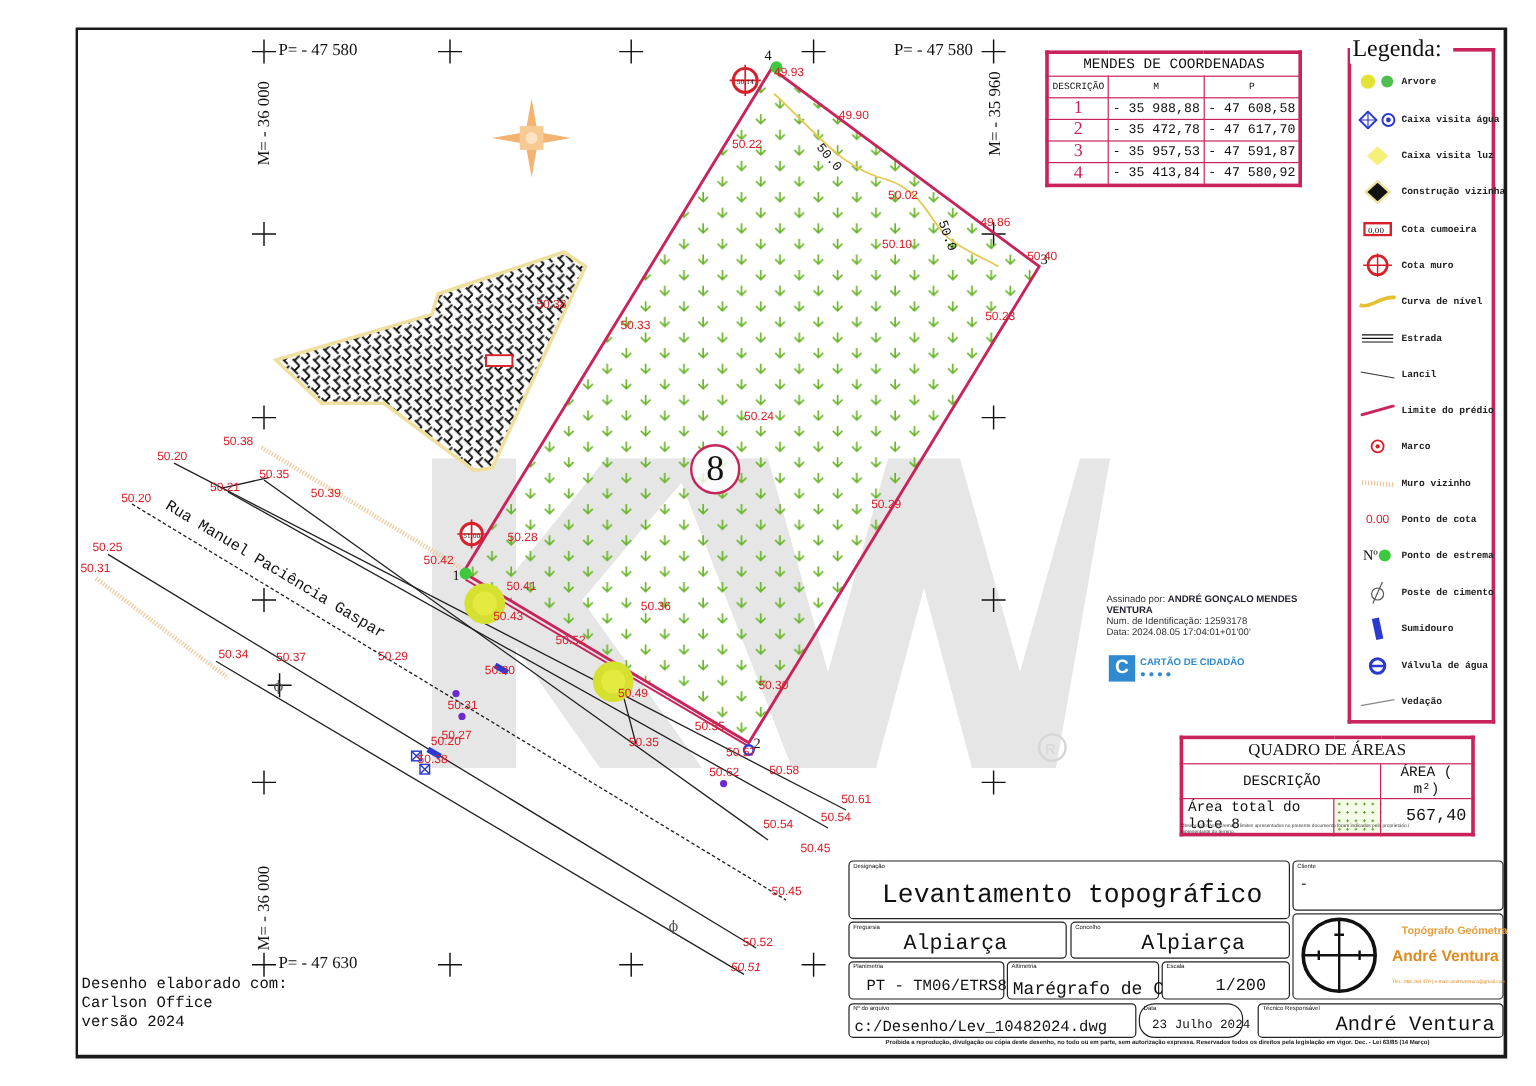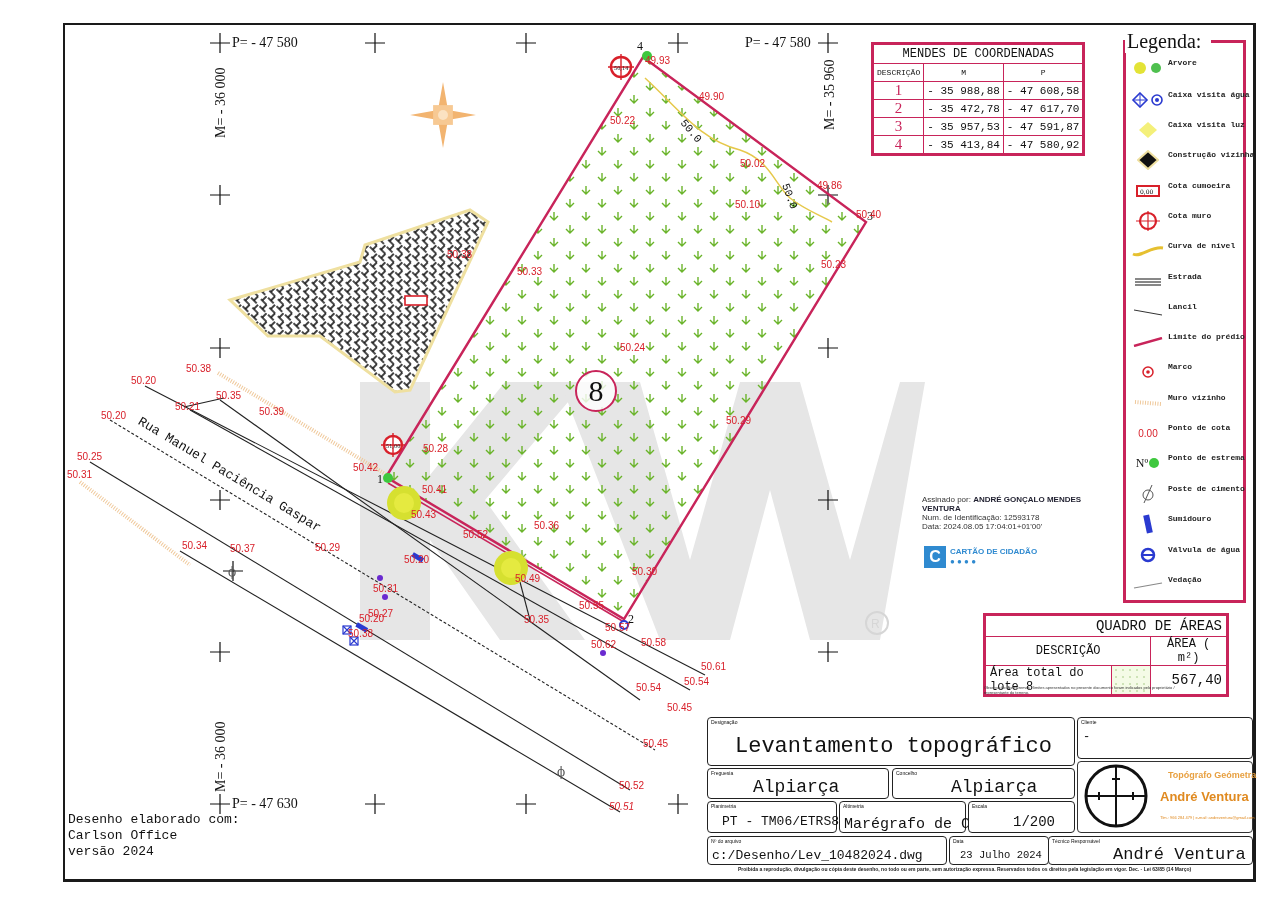--- a/index.html
+++ b/index.html
@@ -14,28 +14,28 @@
   .coord-table td, .coord-table th { border:1px solid #c8245a; padding:0 3px; height:17px; font-size:11px; }
   .coord-table th.title { font-weight:normal; font-size:12px; text-align:center; height:18px; }
   .coord-table .hdr { font-size:8px; text-align:center; }
   .coord-table td.idx { color:#c8245a; text-align:center; font-family:"Liberation Serif", serif; font-size:15px; width:52px; }
   .coord-table td.val { text-align:left; white-space:nowrap; }
 
   
   .legend { position:absolute; left:1123px; top:40px; width:123px; height:563px; border:3px solid #c8245a; border-top:none; box-sizing:border-box; }
   .legend-title { position:absolute; left:1125px; top:30px; font-family:"Liberation Serif", serif; font-size:20px; background:#fff; padding:0 2px; }
   .legend-topline { position:absolute; left:1211px; top:40px; width:35px; height:3px; background:#c8245a; }
-  .legend-item { position:absolute; left:1128px; height:20px; display:flex; }
+  .legend-item { position:absolute; left:1128px; height:20px; display:flex; align-items:center; }
   .legend-item .sym { width:40px; height:20px; display:flex; align-items:center; justify-content:center; }
   .legend-item .lbl { font-family:"Liberation Mono", monospace; font-size:8px; font-weight:bold; color:#222; white-space:nowrap; }
 
   
   .area-table { position:absolute; left:983px; top:613px; width:246px; border:3px solid #c8245a; border-collapse:collapse; font-family:"Liberation Mono", monospace; background:#fff; }
   .area-table td { border:1px solid #c8245a; height:20px; padding:0 4px; font-size:12px; }
-  .area-table td.title { text-align:right; font-size:14px; }
+  .area-table td.title { text-align:center; font-size:14px;font-family:Liberation Serif, serif; }
   .area-table td.c { text-align:center; }
   .area-table td.r { text-align:right; font-size:14px; }
   .area-table td.pat { width:30px; background-image:radial-gradient(#5a9a2a 0.8px, transparent 1px); background-size:7px 7px; background-color:#f4fbe6; }
   .area-note { position:absolute; left:984px; top:685px; font-family:"Liberation Sans", sans-serif; font-size:4px; line-height:5px; color:#333; width:200px; }
 
   
   .sig { position:absolute; left:922px; top:495px; font-family:"Liberation Sans", sans-serif; font-size:8px; line-height:9px; color:#333; width:190px; }
   .sig b { color:#1f1f2f; }
   .cc { position:absolute; left:924px; top:546px; display:flex; align-items:center; gap:4px; }
   .cc .box { width:22px; height:22px; background:#2f8ad0; color:#fff; font-family:"Liberation Sans", sans-serif; font-weight:bold; font-size:16px; display:flex; align-items:center; justify-content:center; }
@@ -193,21 +193,21 @@
     <span class="elev" style="left: 216px; top: 390px;">50.35</span>
     <span class="elev" style="left: 175px; top: 401px;">50.21</span>
     <span class="elev" style="left: 259px; top: 406px;">50.39</span>
     <span class="elev" style="left: 101px; top: 410px;">50.20</span>
     <span class="elev" style="left: 726px; top: 415px;">50.29</span>
     <span class="elev" style="left: 423px; top: 443px;">50.28</span>
     <span class="elev" style="left: 77px; top: 451px;">50.25</span>
     <span class="elev" style="left: 353px; top: 462px;">50.42</span>
     <span class="elev" style="left: 67px; top: 469px;">50.31</span>
     <span class="elev" style="left: 422px; top: 484px;">50.41</span>
-    <span class="elev" style="left: 534px; top: 520px;">50.36</span>
+    <span class="elev" style="left: 534px; top: 500px;">50.36</span>
     <span class="elev" style="left: 411px; top: 509px;">50.43</span>
     <span class="elev" style="left: 463px; top: 529px;">50.52</span>
     <span class="elev" style="left: 182px; top: 540px;">50.34</span>
     <span class="elev" style="left: 230px; top: 543px;">50.37</span>
     <span class="elev" style="left: 315px; top: 542px;">50.29</span>
     <span class="elev" style="left: 404px; top: 554px;">50.20</span>
     <span class="elev" style="left: 368px; top: 564px; margin-top: 44px;">50.27</span>
     <span class="elev" style="left: 632px; top: 566px;">50.30</span>
     <span class="elev" style="left: 515px; top: 573px;">50.49</span>
     <span class="elev" style="left: 373px; top: 583px;">50.31</span>
@@ -490,21 +490,21 @@
   </svg>
 </div>
 <span class="logo-t1">Topógrafo Geómetra</span>
 <span class="logo-t2">André Ventura</span>
 <span class="logo-t3">Tlm.: 966 284 479 | e-mail: andreventura@gmail.com</span>
 
 <div class="tb" style="left:707px;top:836px;width:240px;height:29px;">
   <span class="cap">Nº do arquivo</span>
   <span class="v" style="left:4px;top:11px;font-size:13px;">c:/Desenho/Lev_10482024.dwg</span>
 </div>
-<div class="tb" style="left:949px;top:836px;width:100px;height:29px;">
+<div class="tb" style="left:949px;top:836px;width:87px;height:29px;border-radius:13px;">
   <span class="cap">Data</span>
   <span class="v" style="left:10px;top:12px;font-size:10.5px;">23 Julho 2024</span>
 </div>
 <div class="tb" style="left:1048px;top:836px;width:205px;height:29px;">
   <span class="cap">Técnico Responsável</span>
   <span class="v" style="left:64px;top:8px;font-size:17px;">André Ventura</span>
 </div>
 <div class="legal">Proibida a reprodução, divulgação ou cópia deste desenho, no todo ou em parte, sem autorização expressa. Reservados todos os direitos pela legislação em vigor. Dec. - Lei 63/85 (14 Março)</div>
 
 <div class="footer-left">

